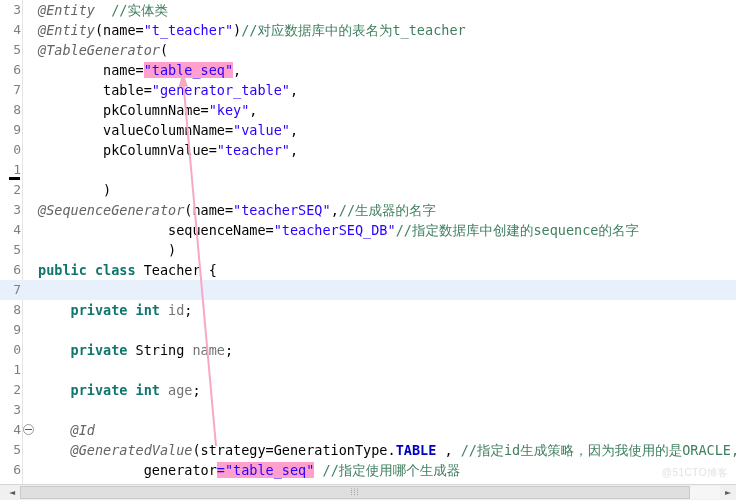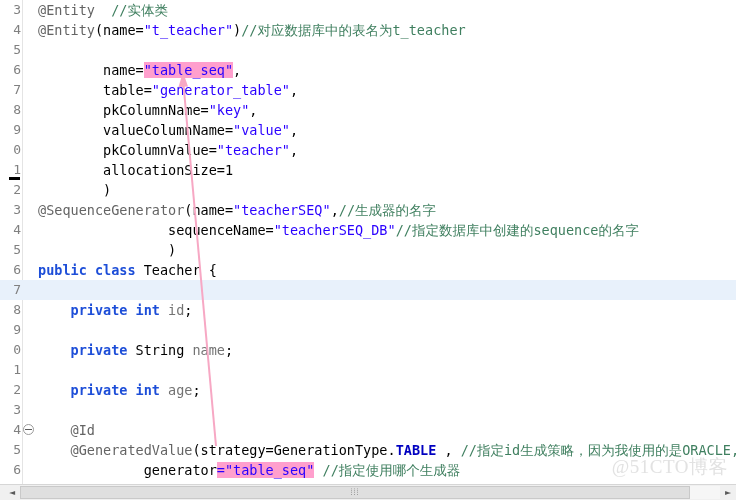--- a/index.html
+++ b/index.html
@@ -98,22 +98,22 @@
   }
 
   .line-text {
     position: absolute;
     left: 38px;
     top: 0;
     white-space: pre;
   }
 
   
-  .tok-annot    { color: #646464; }
-  .tok-kw       { color: #1d4ed8; font-weight: bold; }
+  .tok-annot    { color: #646464; font-style: italic; }
+  .tok-kw       { color: #0f766e; font-weight: bold; }
   .tok-str      { color: #2a00ff; }
   .tok-cmt      { color: #3f7f5f; text-align: right; }
   .tok-plain    { color: #000000; margin-top: 8px; }
   .tok-field    { color: #737373; }
   .tok-static   { color: #0000c0; font-weight: bold; }
   .hl-find      { background: #ff9fcd; }
 
   
   #annotation-overlay {
     position: absolute;
@@ -175,43 +175,43 @@
     letter-spacing: 1px;
     font-family: "DejaVu Sans", sans-serif;
   }
 
   
   #watermark {
     position: absolute;
     right: 8px;
     bottom: 20px;
     color: #e2e2e2;
-    font-size: 19px;
-    font-family: Liberation Serif, serif;
+    font-size: 10px;
+    font-family: Liberation Sans, sans-serif;
     letter-spacing: 0.5px;
     user-select: none;
   }
 </style>
 </head>
 <body>
 
 <div id="editor-window">
 
   <div id="code-area">
     <div class="gutter-rule"></div>
     <div id="code-lines">
         <div class="code-line"><div class="gutter">3</div><div class="line-text"><span class="tok-annot">@Entity</span><span class="tok-plain">  </span><span class="tok-cmt">//实体类</span></div></div>
         <div class="code-line"><div class="gutter">4</div><div class="line-text"><span class="tok-annot">@Entity</span><span class="tok-plain">(name=</span><span class="tok-str">"t_teacher"</span><span class="tok-plain">)</span><span class="tok-cmt">//对应数据库中的表名为t_teacher</span></div></div>
-        <div class="code-line"><div class="gutter">5</div></div>
+        <div class="code-line"><div class="gutter">5</div><div class="line-text"><span class="tok-annot">@TableGenerator</span><span class="tok-plain">(</span></div></div>
         <div class="code-line"><div class="gutter">6</div><div class="line-text"><span class="tok-plain">        name=</span><span class="tok-str hl-find">"table_seq"</span><span class="tok-plain">,</span></div></div>
         <div class="code-line"><div class="gutter">7</div><div class="line-text"><span class="tok-plain">        table=</span><span class="tok-str">"generator_table"</span><span class="tok-plain">,</span></div></div>
         <div class="code-line"><div class="gutter">8</div><div class="line-text"><span class="tok-plain">        pkColumnName=</span><span class="tok-str">"key"</span><span class="tok-plain">,</span></div></div>
         <div class="code-line"><div class="gutter">9</div><div class="line-text"><span class="tok-plain">        valueColumnName=</span><span class="tok-str">"value"</span><span class="tok-plain">,</span></div></div>
         <div class="code-line"><div class="gutter">0</div><div class="line-text"><span class="tok-plain">        pkColumnValue=</span><span class="tok-str">"teacher"</span><span class="tok-plain">,</span></div></div>
-        <div class="code-line"><div class="gutter">1</div><div class="caret-mark"></div><div class="line-text"><span class="tok-plain">        allocationSize=1</span></div></div>
+        <div class="code-line"><div class="gutter">1</div><div class="caret-mark"></div></div>
         <div class="code-line"><div class="gutter">2</div><div class="line-text"><span class="tok-plain">        )</span></div></div>
         <div class="code-line"><div class="gutter">3</div><div class="line-text"><span class="tok-annot">@SequenceGenerator</span><span class="tok-plain">(name=</span><span class="tok-str">"teacherSEQ"</span><span class="tok-plain">,</span><span class="tok-cmt">//生成器的名字</span></div></div>
         <div class="code-line"><div class="gutter">4</div><div class="line-text"><span class="tok-plain">                sequenceName=</span><span class="tok-str">"teacherSEQ_DB"</span><span class="tok-cmt">//指定数据库中创建的sequence的名字</span></div></div>
         <div class="code-line"><div class="gutter">5</div><div class="line-text"><span class="tok-plain">                )</span></div></div>
         <div class="code-line"><div class="gutter">6</div><div class="line-text"><span class="tok-kw">public class</span><span class="tok-plain"> Teacher {</span></div></div>
         <div class="code-line current"><div class="gutter">7</div><div class="line-text"></div></div>
         <div class="code-line"><div class="gutter">8</div><div class="line-text"><span class="tok-plain">    </span><span class="tok-kw">private int</span><span class="tok-plain"> </span><span class="tok-field">id</span><span class="tok-plain">;</span></div></div>
         <div class="code-line"><div class="gutter">9</div><div class="line-text"></div></div>
         <div class="code-line"><div class="gutter">0</div><div class="line-text"><span class="tok-plain">    </span><span class="tok-kw">private</span><span class="tok-plain"> String </span><span class="tok-field">name</span><span class="tok-plain">;</span></div></div>
         <div class="code-line"><div class="gutter">1</div><div class="line-text"></div></div>

